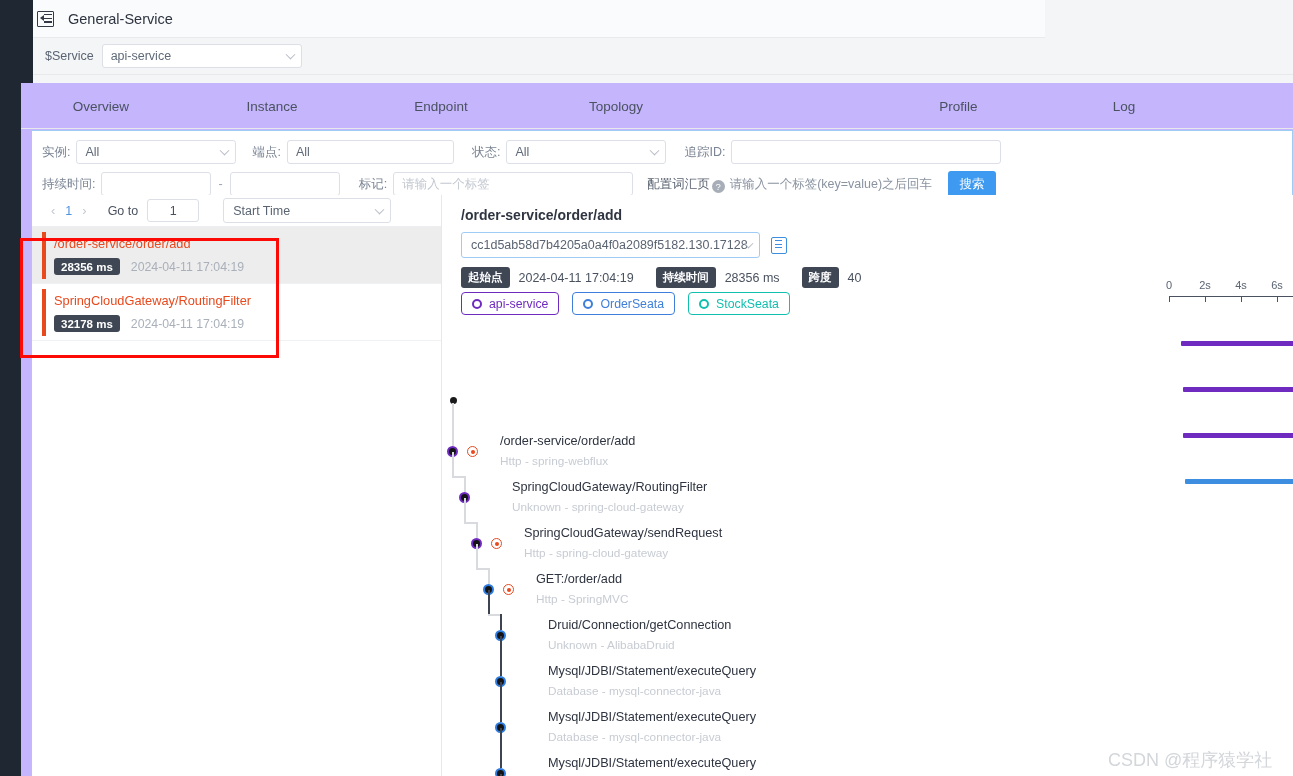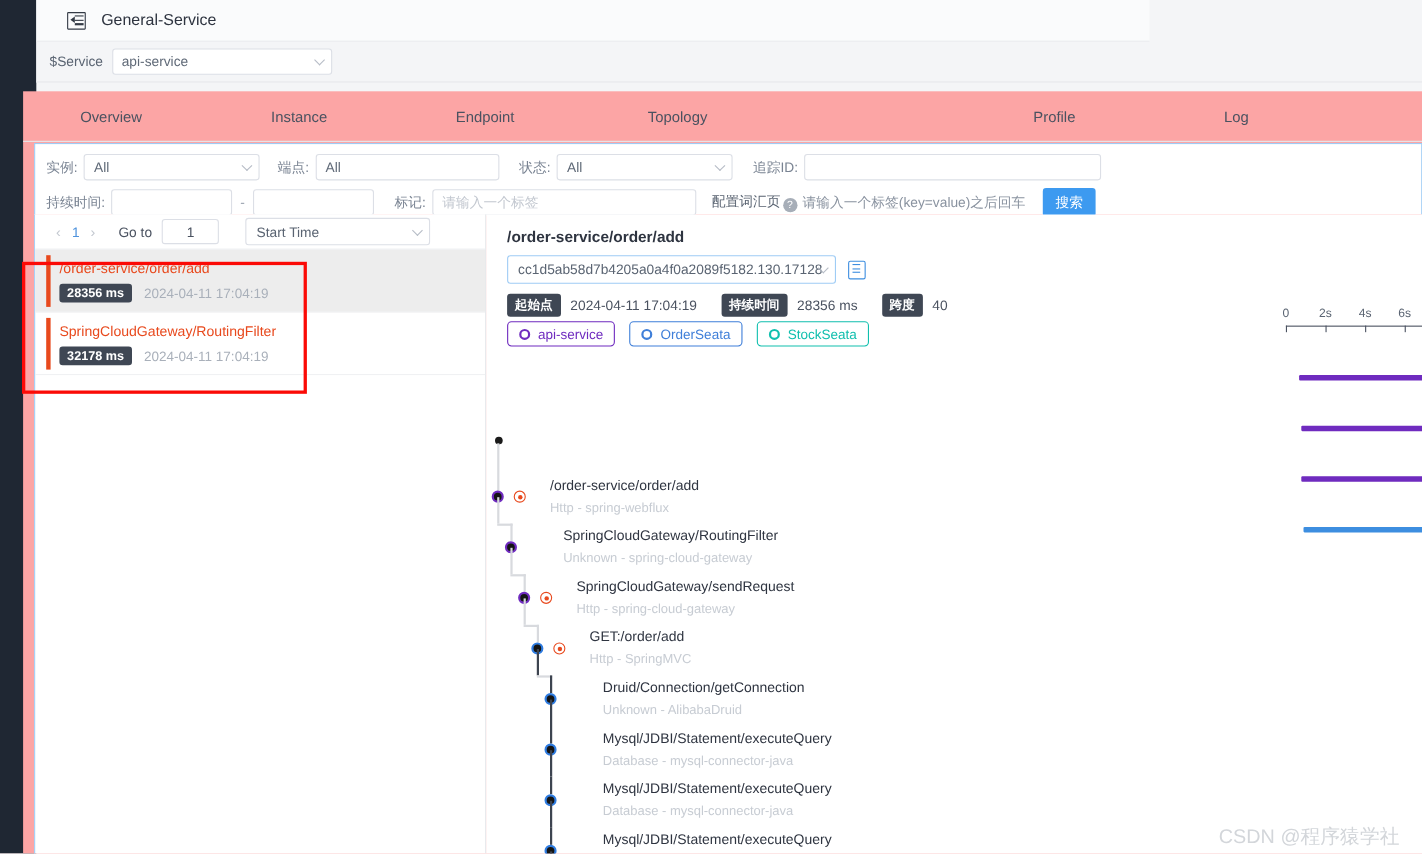--- a/index.html
+++ b/index.html
@@ -14,21 +14,21 @@
   
   .rail {
     position: absolute; left: 0; top: 0; width: 33px; height: 776px;
     background: #1f2733;
   }
 
   
   .titlebar {
     position: absolute; left: 33px; top: 0; width: 1012px; height: 38px;
     background: #fafbfc; border-bottom: 1px solid #e8eaec;
-    display: flex; align-items: center; padding-left: 28px;
+    display: flex; align-items: center; padding-left: 4px;
   }
   .collapse-ico { width: 17px; height: 16px; position: relative; flex: none; }
   .collapse-ico .bx { position: absolute; inset: 0; border: 1.6px solid #333a45; border-radius: 1px; }
   .collapse-ico .ln { position: absolute; right: 2px; height: 1.6px; background: #333a45; width: 8px; }
   .collapse-ico .l1 { top: 3.2px; } .collapse-ico .l2 { top: 7px; } .collapse-ico .l3 { top: 10.8px; }
   .collapse-ico .tri {
     position: absolute; left: 2.5px; top: 4.5px;
     border-top: 3.5px solid transparent; border-bottom: 3.5px solid transparent;
     border-right: 4px solid #333a45;
   }
@@ -49,21 +49,21 @@
   }
   .caret {
     position: absolute; right: 7px; top: 50%; width: 7px; height: 7px;
     border-right: 1.3px solid #b6bcc6; border-bottom: 1.3px solid #b6bcc6;
     transform: translateY(-70%) rotate(45deg);
   }
 
   
   .card {
     position: absolute; left: 21px; top: 83px; width: 1272px; height: 693px;
-    background: #fca5a5;
+    background: #c4b5fd;
   }
 
   
   .tabs {
     position: relative; height: 46px; border-bottom: 1px solid #e6e8eb;
     display: flex; align-items: center;
   }
   .tab {
     position: absolute; top: 0; height: 46px; display: flex;
     align-items: center; justify-content: center;

